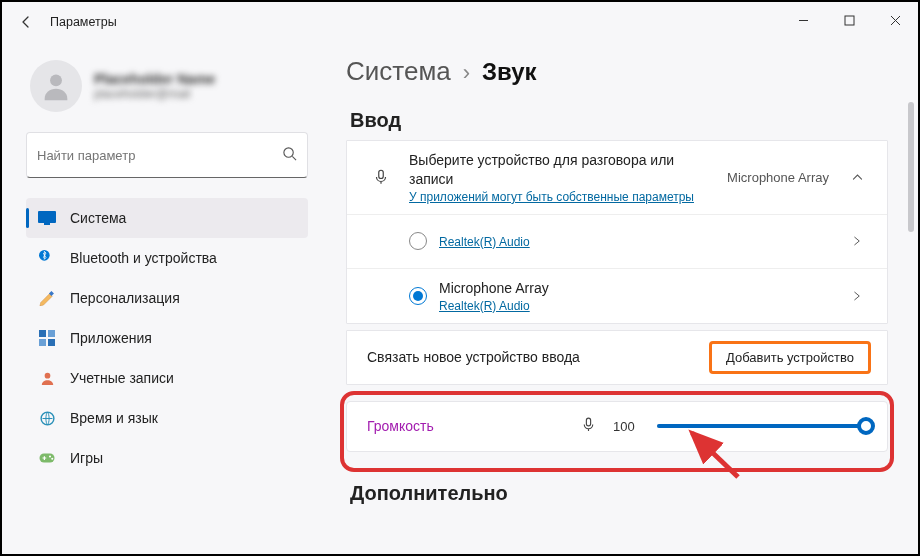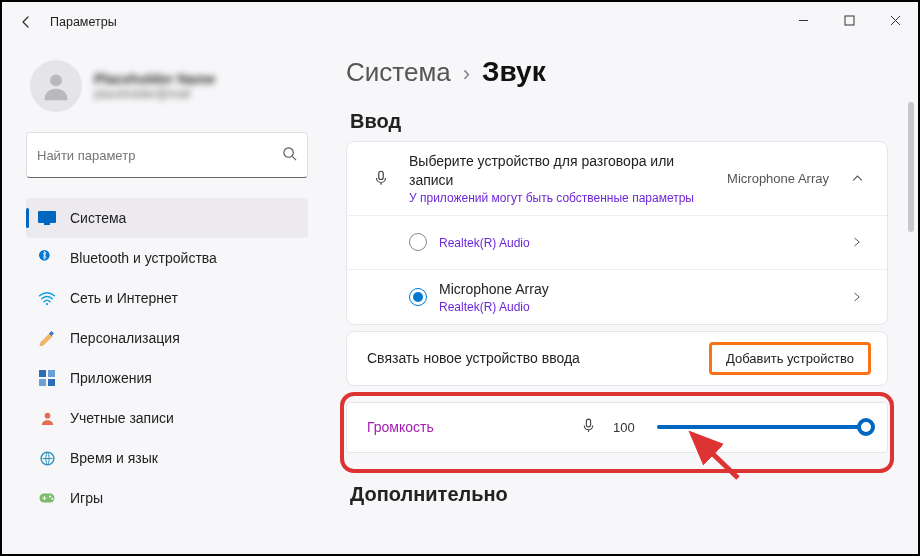--- a/index.html
+++ b/index.html
@@ -33,30 +33,30 @@
   .nav-item { display: flex; align-items: center; gap: 14px; height: 40px; padding: 0 12px; border-radius: 4px; cursor: pointer; font-size: 14px; color: #222; position: relative; }
   .nav-item.active { background: #eceaee; }
   .nav-item.active::before { content: ""; position: absolute; left: 0; top: 10px; bottom: 10px; width: 3px; background: #0067c0; border-radius: 2px; }
   .nav-icon { width: 18px; height: 18px; display: flex; align-items: center; justify-content: center; }
 
   
   .main { flex: 1; padding: 14px 30px 0 26px; overflow-y: auto; position: relative; }
   .breadcrumb { display: flex; align-items: baseline; gap: 12px; margin-bottom: 22px; }
   .breadcrumb .bc1 { font-size: 26px; font-weight: 400; color: #555; }
   .breadcrumb .sep { font-size: 22px; color: #888; font-weight: 300; }
-  .breadcrumb .bc2 { font-size: 28px; font-weight: 600; color: #111; }
+  .breadcrumb .bc2 { font-size: 24px; font-weight: 600; color: #111; }
 
   .section { font-size: 20px; font-weight: 600; color: #222; margin: 4px 0 8px 4px; }
 
-  .card { background: #fff; border: 1px solid #e6e6ea; border-radius: 8px; margin-bottom: 6px; }
+  .card { background: #fff; border: 1px solid #e6e6ea; border-radius: 1px; margin-bottom: 6px; }
   .card-row { display: flex; align-items: center; padding: 10px 16px 10px 20px; min-height: 58px; gap: 14px; }
   .card-icon { width: 28px; display: flex; align-items: center; justify-content: center; color: #444; }
   .card-body { flex: 1; }
   .card-title { font-size: 14px; color: #222; line-height: 1.35; }
-  .card-sub { font-size: 12px; color: #6d28d9; margin-top: 1px; }
+  .card-sub { font-size: 12px; color: #0369a1; margin-top: 1px; text-decoration: underline; }
   .card-right { color: #555; font-size: 13px; }
   .chev { width: 28px; display: flex; align-items: center; justify-content: center; color: #666; }
 
   .subrow { display: flex; align-items: center; padding: 10px 16px 10px 62px; min-height: 54px; border-top: 1px solid #eee; gap: 12px; }
   .radio { width: 18px; height: 18px; border-radius: 50%; border: 1.2px solid #888; display:flex; align-items:center; justify-content:center; flex-shrink:0; }
   .radio.sel { border: 1.2px solid #0078d4; }
   .radio.sel::after { content: ""; width:10px; height:10px; border-radius:50%; background:#0078d4; }
 
   .btn { background: #fff; border: 3px solid #f97316; border-radius: 4px; padding: 6px 14px; font-size: 13px; cursor: pointer; color: #222; }
 
@@ -143,29 +143,20 @@
           </div>
           <div class="nav-item">
             <span class="nav-icon">
               <svg width="16" height="16" viewBox="0 0 24 24">
                 <path d="M12 2v20l6-6-12-12 12 12-6 6V2l6 6-12 12" fill="none" stroke="#fff" stroke-width="0"></path>
                 <circle cx="8" cy="8" r="8" fill="#0078d4"></circle>
                 <path d="M6.5 4.5 L10.5 11.5 L8 14 V2 L10.5 4.5 L6.5 11.5" fill="none" stroke="#fff" stroke-width="1.2" stroke-linejoin="round" transform="translate(0,0)"></path>
               </svg>
             </span>
             <span>Bluetooth и устройства</span>
-          </div>
-          <div class="nav-item">
-            <span class="nav-icon">
-              <svg width="18" height="14" viewBox="0 0 24 18">
-                <path d="M2 6 Q12 -2 22 6 M5 10 Q12 4 19 10 M8 14 Q12 10 16 14" fill="none" stroke="#0ea0e0" stroke-width="2" stroke-linecap="round"></path>
-                <circle cx="12" cy="17" r="1.5" fill="#0ea0e0"></circle>
-              </svg>
-            </span>
-            <span>Сеть и Интернет</span>
           </div>
           <div class="nav-item">
             <span class="nav-icon">
               <svg width="18" height="16" viewBox="0 0 20 18">
                 <path d="M3 14 L13 4 L16 7 L6 17 L2 18 Z" fill="#f4b960" stroke="#c07a2a" stroke-width="0.4"></path>
                 <rect x="13" y="2" width="4" height="4" fill="#3a78c8" transform="rotate(45 15 4)"></rect>
               </svg>
             </span>
             <span>Персонализация</span>
           </div>

